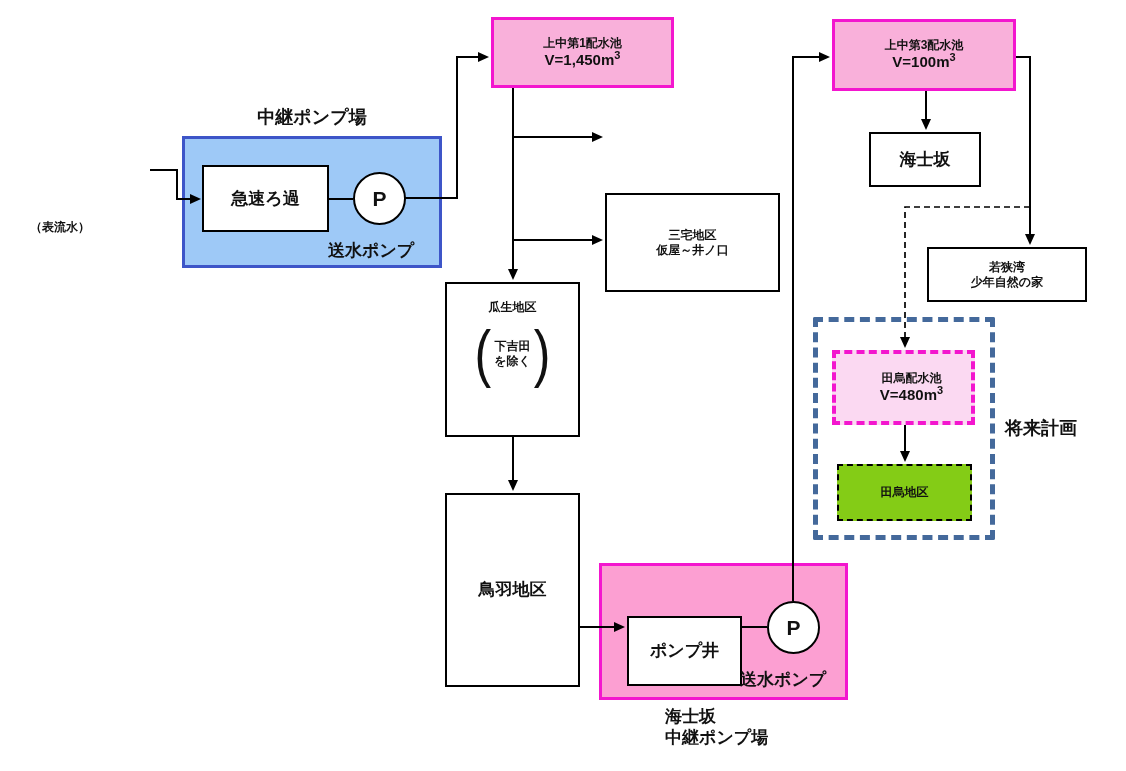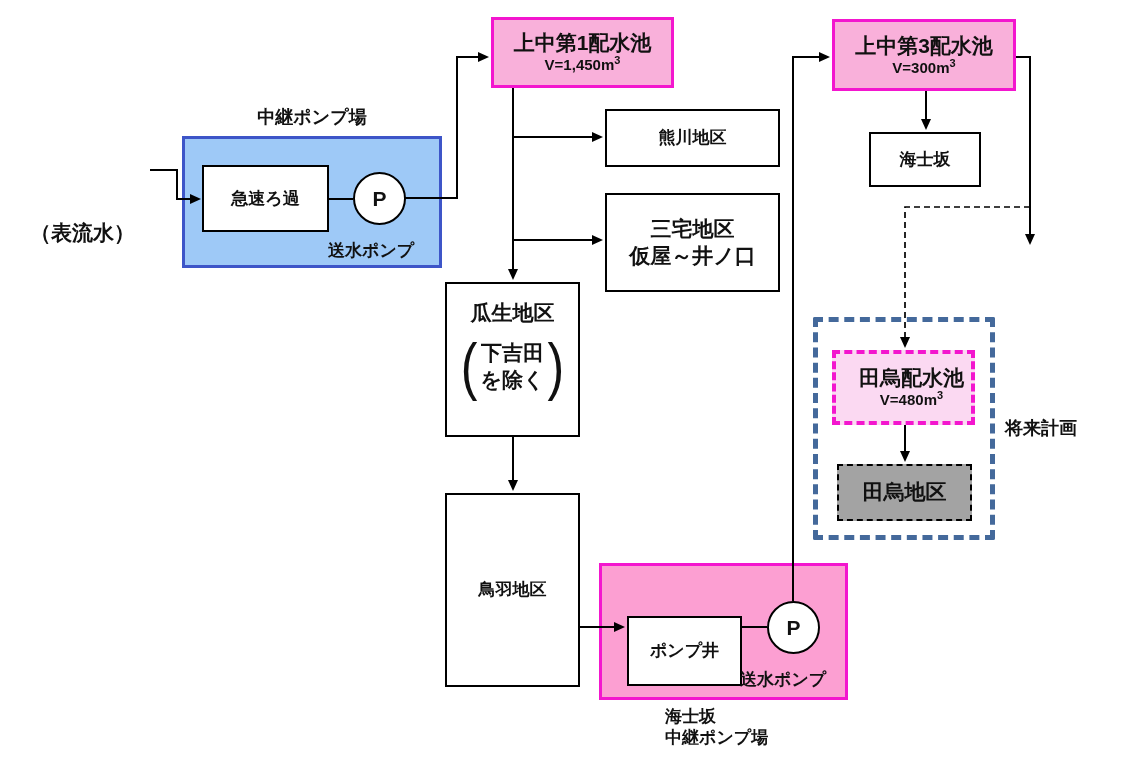--- a/index.html
+++ b/index.html
@@ -13,23 +13,23 @@
     display:flex; flex-direction:column; align-items:center; justify-content:center;
     text-align:center; line-height:1.25;
   }
   .wbox  { border:2px solid #000; background:#fff; }
   .srcbox{ border:3px solid var(--source-border); background:var(--source-fill); font-size:18px; }
   .plant { border:3px solid var(--plant-border); background:var(--plant-fill); }
   .pink  { border:3px solid var(--pink-border); background:var(--pink-fill); }
   .relay { border:3px solid var(--pink-border); background:var(--relay-fill); }
   .future{ border:5px dashed var(--future-border); background:transparent; border-radius:2px; }
   .pinkdash { border:4px dashed var(--pink-border); background:var(--tagarasu-fill); }
-  .blackdash{ border:2px dashed #000; background:#a3a3a3; }
+  .blackdash{ border:2px dashed #000; background:#84cc16; }
   .lbl { position:absolute; white-space:nowrap; }
-  .fs15 { font-size:15px; } .fs16 { font-size:21px; } .fs17 { font-size:17px; } .fs18 { font-size:18px; }
+  .fs15 { font-size:15px; } .fs16 { font-size:12px; } .fs17 { font-size:17px; } .fs18 { font-size:18px; }
   .circle {
     position:absolute; box-sizing:border-box; width:53px; height:53px; border-radius:50%;
     border:2px solid #000; background:#fff; display:flex; align-items:center; justify-content:center;
     font-size:21px;
   }
   .sup { font-size:11px; vertical-align:super; line-height:0; }
   .paren { font-size:50px; font-weight:400; transform:scaleY(1.25); line-height:1; }
   .noteblock { display:flex; align-items:center; gap:3px; }
   .svglayer { position:absolute; left:0; top:0; pointer-events:none; }
 </style>
@@ -48,23 +48,20 @@
   <div class="circle" style="left:353px; top:172px;">
     <span>P</span>
   </div>
   <div class="lbl fs17" style="left:328px; top:239px;">送水ポンプ</div>
 
   <div class="box pink" style="left:491px; top:17px; width:183px; height:71px;">
     <span class="fs16">上中第1配水池</span>
     <span class="fs15"><span>V=1,450m</span><span class="sup">3</span></span>
   </div>
 
-  <div class="box wbox fs17" style="left:605px; top:109px; width:175px; height:58px;">
-    <span>熊川地区</span>
-  </div>
   <div class="box wbox fs16" style="left:605px; top:193px; width:175px; height:99px;">
     <span>三宅地区</span>
     <span>仮屋～井ノ口</span>
   </div>
   <div class="box wbox fs17" style="left:445px; top:493px; width:135px; height:194px;">
     <span>鳥羽地区</span>
   </div>
   <div class="box wbox" style="left:445px; top:282px; width:135px; height:155px; justify-content:flex-start; padding-top:16px;">
     <span class="fs16">瓜生地区</span>
     <div class="noteblock" style="margin-top:14px;">
@@ -85,24 +82,28 @@
     <span>P</span>
   </div>
   <div class="lbl fs17" style="left:740px; top:668px;">送水ポンプ</div>
   <div class="lbl fs17" style="left:665px; top:706px; line-height:21px; text-align:left;">
       <span style="display:block;">海士坂</span>
       <span style="display:block;">中継ポンプ場</span>
     </div>
 
   <div class="box pink" style="left:832px; top:19px; width:184px; height:72px;align-items:center;">
     <span class="fs16">上中第3配水池</span>
-    <span class="fs15"><span>V=300m</span><span class="sup">3</span></span>
+    <span class="fs15"><span>V=100m</span><span class="sup">3</span></span>
   </div>
   <div class="box wbox fs17" style="left:869px; top:132px; width:112px; height:55px;">
     <span>海士坂</span>
+  </div>
+  <div class="box wbox fs16" style="left:927px; top:247px; width:160px; height:55px; line-height:1.2;">
+    <span>若狭湾</span>
+    <span>少年自然の家</span>
   </div>
 
   <div class="box future" style="left:813px; top:317px; width:182px; height:223px;"></div>
   <div class="box pinkdash" style="left:832px; top:350px; width:143px; height:75px;padding-left:16px;">
     <span class="fs16">田烏配水池</span>
     <span class="fs15"><span>V=480m</span><span class="sup">3</span></span>
   </div>
   <div class="box blackdash fs16" style="left:837px; top:464px; width:135px; height:57px;">
     <span>田烏地区</span>
   </div>

